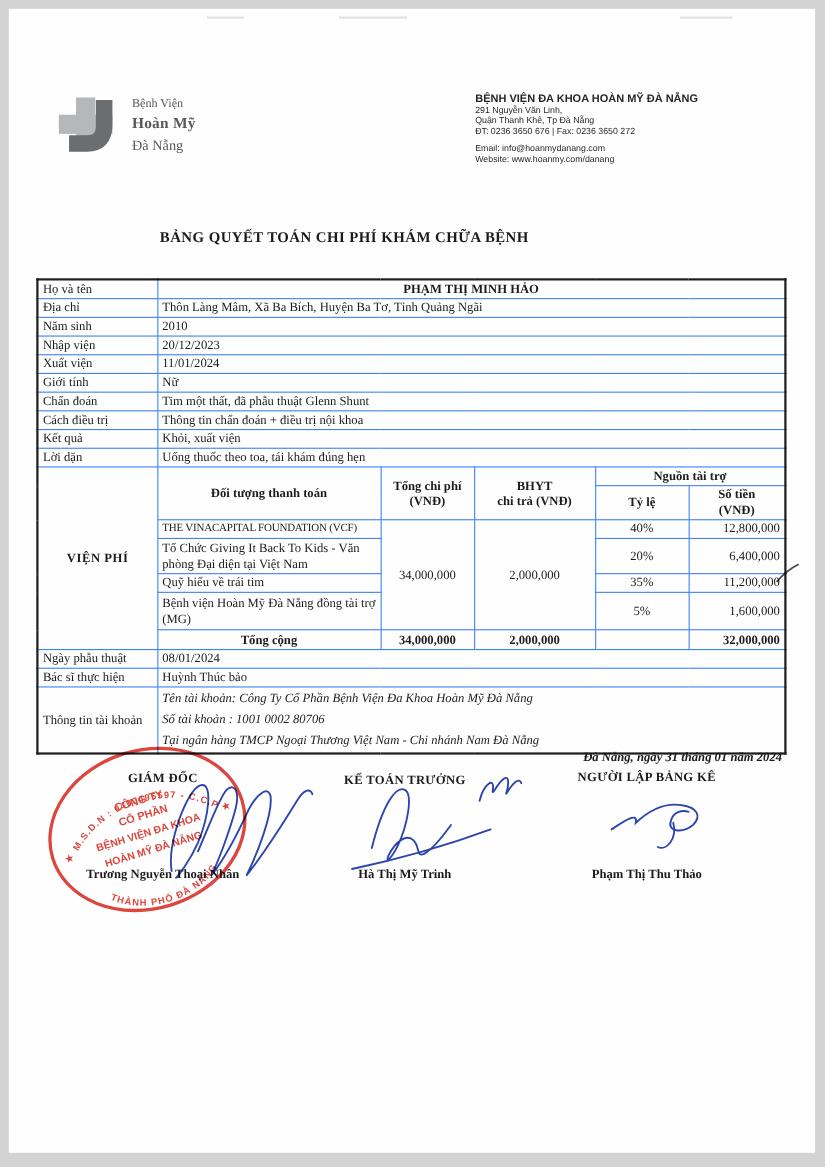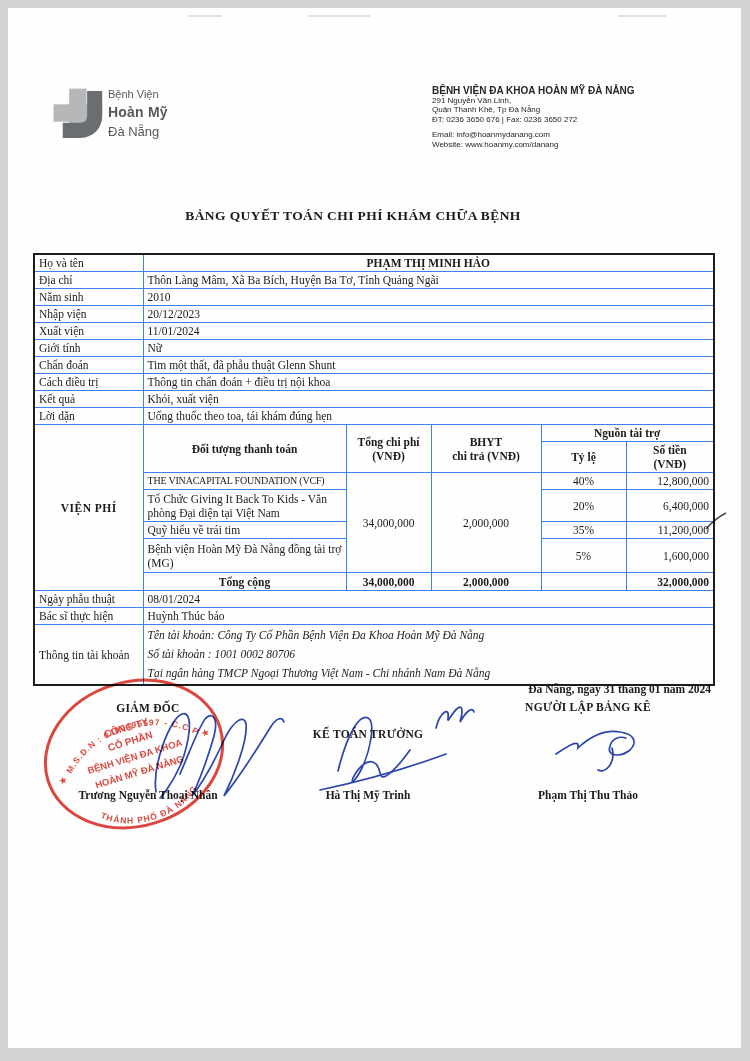--- a/index.html
+++ b/index.html
@@ -10,58 +10,58 @@
     color:#1b1b1b;
     -webkit-font-smoothing:antialiased;
   }
   .page{
     position:absolute;left:8px;top:8px;width:733px;height:1040px;
     background:#fefefe;overflow:hidden;
   }
   
   .noise{position:absolute;background:#9a9a9a;opacity:.28;height:2px;}
   
-  .logo{position:absolute;left:42px;top:76px;display:flex;align-items:center;
-        font-family:Liberation Sans, sans-serif;color:#57585a;}
+  .logo{position:absolute;left:42px;top:76px;display:flex;align-items:center;gap:12px;
+        font-family:Liberation Serif, serif;color:#57585a;}
   .logo-text .l1{font-size:11px;line-height:13px;}
   .logo-text .l2{font-size:14px;font-weight:bold;line-height:23px;letter-spacing:.2px;}
   .logo-text .l3{font-size:13px;line-height:15px;}
   
   .letterhead{
     position:absolute;left:424px;top:78px;width:295px;
     font-family:"Liberation Sans","DejaVu Sans",sans-serif;
     font-size:8px;line-height:9.6px;color:#262626;
   }
   .letterhead .lh-name{font-weight:bold;font-size:10px;}
   .letterhead .gap{height:6px;}
   
   .doc-title{
     position:absolute;left:0;top:200px;width:610px;text-align:center;
-    font-size:13.5px;font-weight:bold;letter-spacing:.4px;padding-left:40px;
+    font-size:13.5px;font-weight:bold;letter-spacing:.4px;
   }
   
   table.main{
     position:absolute;left:25px;top:245px;width:680px;
     border-collapse:collapse;table-layout:fixed;
     font-size:11.5px;line-height:14px;
     border:2px solid #1c1c1c;
   }
   table.main td{border:1px solid #3b82f6;padding:1px 4px;vertical-align:middle;overflow:hidden;}
   td.lbl{white-space:nowrap;}
   tr.r{height:17px;}
   td.center{text-align:center;}
   td.bold{font-weight:bold;}
   td.right{text-align:right;padding-right:6px;margin-top:36px;}
   td.section-label{font-weight:bold;text-align:center;letter-spacing:.5px;}
   td.th{font-weight:bold;text-align:center;}
   td.small{font-size:10px;letter-spacing:-.2px;margin-top:32px;}
   td.acct{vertical-align:middle;}
   td.acct div{line-height:19px;font-style:italic;}
   
-  .date-line{position:absolute;right:30px;top:675px;font-weight:bold;font-size:11.5px;text-align:right;}
+  .date-line{position:absolute;right:30px;top:675px;font-weight:bold;font-style:italic;font-size:11.5px;text-align:right;}
   .sig-block{position:absolute;text-align:center;font-size:11.5px;font-weight:bold;}
   .sig-title{letter-spacing:.3px;}
   .sig-name{position:absolute;text-align:center;font-size:11.5px;font-weight:bold;white-space:nowrap;}
   .svg-layer{position:absolute;left:0;top:0;mix-blend-mode:multiply;}
 </style>
 </head>
 <body>
 
 <div class="page">
 
@@ -219,21 +219,21 @@
 
   <svg class="svg-layer" width="60" height="40" style="left:690px;top:495px;">
     <path d="M8 26 C14 19 20 14 28 10" fill="none" stroke="#4a4a4a" stroke-width="1.6"></path>
   </svg>
 
   <div class="date-line">Đà Nẵng, ngày 31 tháng 01 năm 2024</div>
 
   <div class="sig-block" style="left:40px;top:694px;width:200px;">
     <div class="sig-title">GIÁM ĐỐC</div>
   </div>
-  <div class="sig-block" style="left:265px;top:720px;width:190px;">
+  <div class="sig-block" style="left:265px;top:696px;width:190px;">
     <div class="sig-title">KẾ TOÁN TRƯỞNG</div>
   </div>
   <div class="sig-block" style="left:485px;top:693px;width:190px;">
     <div class="sig-title">NGƯỜI LẬP BẢNG KÊ</div>
   </div>
 
   <div class="sig-name" style="left:40px;top:781px;width:200px;">Trương Nguyễn Thoại Nhân</div>
   <div class="sig-name" style="left:265px;top:781px;width:190px;">Hà Thị Mỹ Trinh</div>
   <div class="sig-name" style="left:485px;top:781px;width:190px;">Phạm Thị Thu Thảo</div>
 

